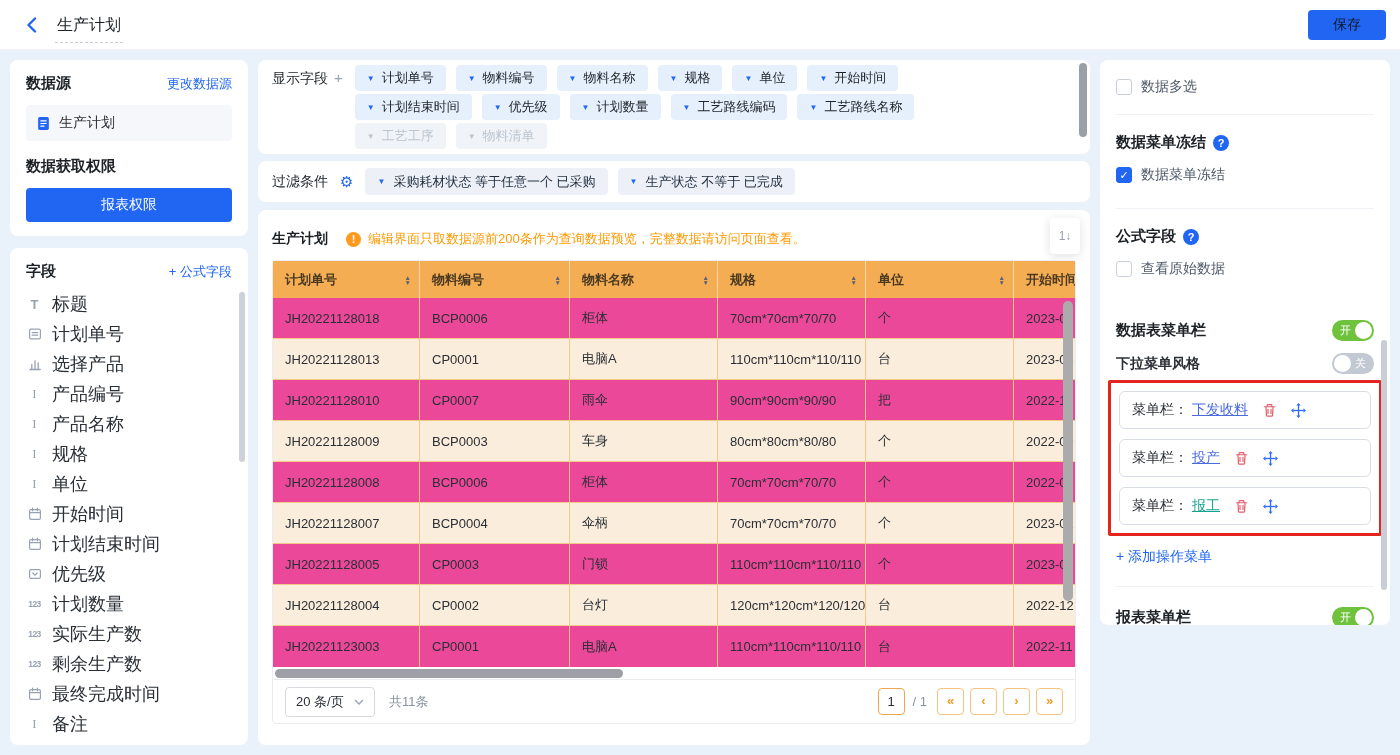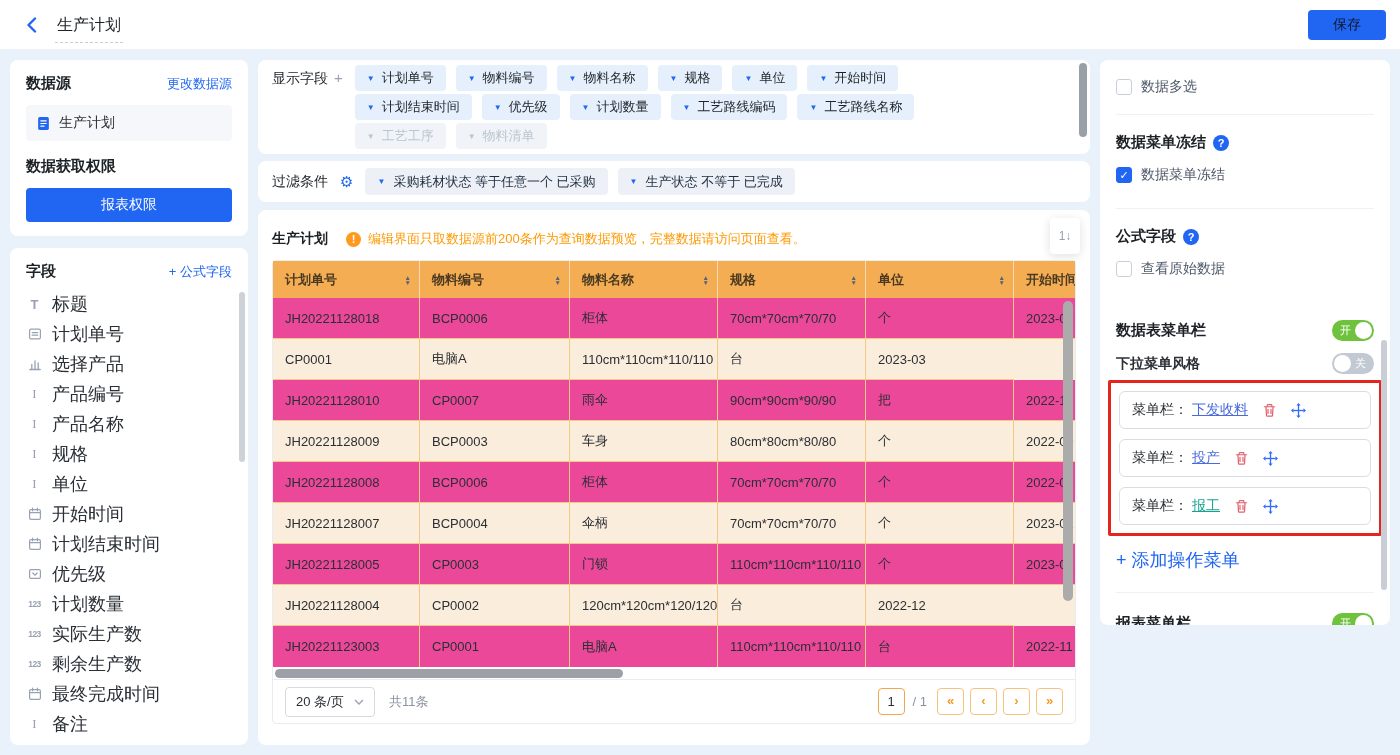--- a/index.html
+++ b/index.html
@@ -101,21 +101,21 @@
   .toggle.off{background:#c2c9d2;padding-right:8px;justify-content:flex-end;}
   .toggle.off .t-knob{position:absolute;left:2px;top:2px;width:17px;height:17px;border-radius:50%;background:#fff;}
   .annotation-box{border:3px solid var(--annotation);border-radius:2px;margin:6px -8px 0;padding:8px;}
   .menu-row{height:38px;border:1px solid #d8dde4;border-radius:6px;display:flex;align-items:center;padding:0 12px;font-size:14px;background:#fff;}
   .menu-row + .menu-row{margin-top:10px;}
   .menu-prefix{color:#2a2f36;white-space:nowrap;}
   .menu-prefix.muted{color:#9aa3ad;}
   .menu-name{margin-left:4px;text-decoration:underline;cursor:pointer;white-space:nowrap;}
   .mi{margin-left:14px;display:flex;align-items:center;cursor:pointer;flex:none;}
   .mi:first-of-type{margin-left:auto;}
-  .add-link{display:inline-block;margin-top:12px;font-size:18px;color:var(--accent);cursor:pointer;text-decoration:none;}
+  .add-link{display:inline-block;margin-top:12px;font-size:14px;color:var(--accent);cursor:pointer;text-decoration:none;}
   .card-right .v-thumb{right:3px;top:280px;height:250px;background:#c9ced6;}
   .r-sec{margin-top:4px;}
 </style>
 </head>
 <body>
 
 <div class="topbar">
   <span class="back">
       <svg width="11" height="16" viewBox="0 0 11 16">
         <polyline points="9,1.5 2.5,8 9,14.5" fill="none" stroke="currentColor" stroke-width="2.4" stroke-linecap="round" stroke-linejoin="round"></polyline>
@@ -399,20 +399,21 @@
     <div class="t-body" id="t-body">
         <div class="tr odd">
           <div class="td col-0">JH20221128018</div>
           <div class="td col-1">BCP0006</div>
           <div class="td col-2">柜体</div>
           <div class="td col-3">70cm*70cm*70/70</div>
           <div class="td col-4">个</div>
           <div class="td col-5">2023-05</div>
         </div>
         <div class="tr even">
+          <div class="td col-0">JH20221128013</div>
           <div class="td col-1">CP0001</div>
           <div class="td col-2">电脑A</div>
           <div class="td col-3">110cm*110cm*110/110</div>
           <div class="td col-4">台</div>
           <div class="td col-5">2023-03</div>
         </div>
         <div class="tr odd">
           <div class="td col-0">JH20221128010</div>
           <div class="td col-1">CP0007</div>
           <div class="td col-2">雨伞</div>
@@ -448,20 +449,21 @@
           <div class="td col-0">JH20221128005</div>
           <div class="td col-1">CP0003</div>
           <div class="td col-2">门锁</div>
           <div class="td col-3">110cm*110cm*110/110</div>
           <div class="td col-4">个</div>
           <div class="td col-5">2023-01</div>
         </div>
         <div class="tr even">
           <div class="td col-0">JH20221128004</div>
           <div class="td col-1">CP0002</div>
+          <div class="td col-2">台灯</div>
           <div class="td col-3">120cm*120cm*120/120</div>
           <div class="td col-4">台</div>
           <div class="td col-5">2022-12</div>
         </div>
         <div class="tr odd">
           <div class="td col-0">JH20221123003</div>
           <div class="td col-1">CP0001</div>
           <div class="td col-2">电脑A</div>
           <div class="td col-3">110cm*110cm*110/110</div>
           <div class="td col-4">台</div>

